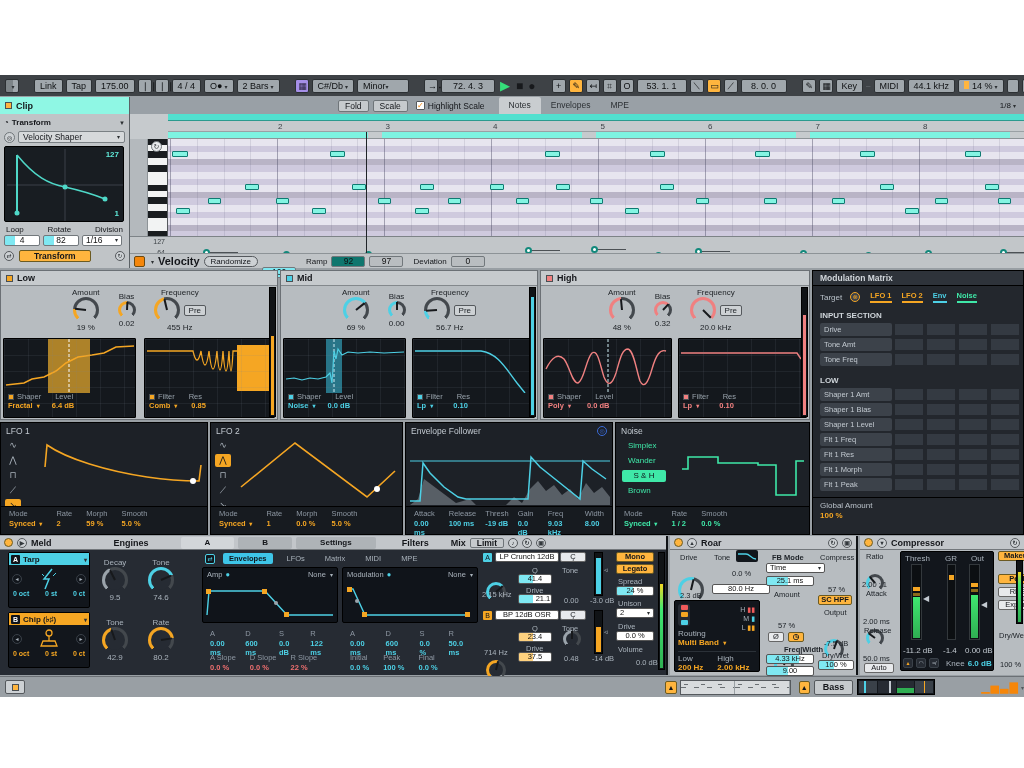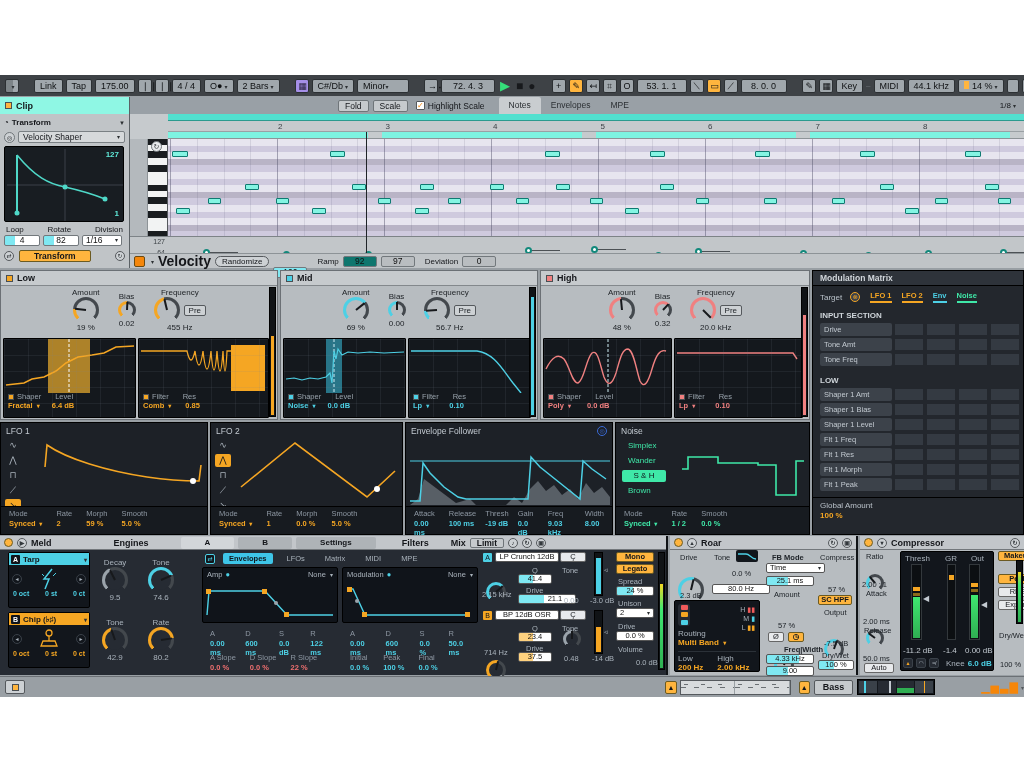--- a/index.html
+++ b/index.html
@@ -82,21 +82,21 @@
     gap:4px;padding:0 5px;font-size:9px;font-weight:bold;}
   .knobrow{height:51px;display:flex;align-items:flex-start;justify-content:center;gap:18px;padding-top:2px;}
   .kcell{display:flex;flex-direction:column;align-items:center;font-size:8px;color:#202428;}
   .knob{position:relative;border-radius:50%;
     background:conic-gradient(from 225deg,var(--c) 0 calc(var(--v)*270deg),#43484d calc(var(--v)*270deg) 270deg,transparent 270deg 360deg);}
   .knob::before{content:"";position:absolute;inset:3px;border-radius:50%;background:var(--bg,#b7bcc0);}
   .knob::after{content:"";position:absolute;left:calc(50% - 1px);top:50%;width:2px;height:44%;
     background:#17191c;transform-origin:50% 0;transform:rotate(calc(-315deg + var(--v)*270deg));}
   .k26{width:26px;height:26px;}.k20{width:20px;height:20px;}.k18{width:18px;height:18px;}.k16{width:16px;height:16px;}
   .pre{border:1px solid #55595d;border-radius:2px;background:#cdd1d4;padding:0 4px;height:11px;line-height:9px;text-align:right;}
-  .graphs{display:flex;gap:2px;padding:1px 2px;}
+  .graphs{display:flex;gap:2px;padding:1px 2px;justify-content:space-between;}
   .gbox{position:relative;background:#14181d;border:1px solid #000;border-radius:1px;height:80px;overflow:hidden;}
   .gfoot{position:absolute;left:0;right:0;bottom:0;height:26px;padding:1px 4px;font-size:7.5px;color:#98a2ab;}
   .gfoot .v{font-weight:bold;}
   .glines{position:absolute;inset:0;
     background:repeating-linear-gradient(90deg,rgba(120,130,145,.12) 0 1px,transparent 1px 24px),
                repeating-linear-gradient(180deg,rgba(120,130,145,.12) 0 1px,transparent 1px 16px);}
   .bmeter{position:absolute;top:16px;bottom:2px;width:7px;background:#101316;border:1px solid #000;}
   .bmfill{position:absolute;bottom:1px;left:1px;right:1px;}
   
   .dpan{position:absolute;top:347px;height:113px;background:#1d2127;border:1px solid #000;color:#98a2ab;}
@@ -369,21 +369,21 @@
       <div>127</div>
         <div style="margin-top:4px;">64</div>
         <div style="margin-top:5px;">1</div>
     </div>
     <div id="playhead"></div>
   </div>
 
   <div id="velfooter">
     <span style="width:11px;height:11px;background:#f5860a;border:1px solid #6b4a12;border-radius:2px;"></span>
     <span class="dda">▾</span>
-    <b style="font-size:14px;text-align:center;">Velocity</b>
+    <b style="font-size:11px;text-align:center;">Velocity</b>
     <span class="pill">Randomize</span>
     <span class="fld vf" style="background:#7fe8f2;margin-top:23px;">100</span>
     <span style="margin-left:6px;">Ramp</span>
     <span class="fld vf" style="background:#0f766e;">92</span>
     <span class="fld vf" style="background:#b9bdc0;">97</span>
     <span style="margin-left:6px;">Deviation</span>
     <span class="fld vf" style="background:#b9bdc0;">0</span>
   </div>
 
   <div class="band" style="left:0;width:278px;">
@@ -1015,21 +1015,21 @@
 
     <div class="row abs" style="left:483px;top:16px;gap:3px;">
       <span class="idchip" style="background:#4dd0e5;color:#10141a;">A</span>
       <span class="mfld" style="width:64px;"><span>LP Crunch 12dB</span></span>
     </div>
     <div class="knob k20 abs" style="left:486px;top:32px;--v:.68;--c:#4dd0e5;--bg:#262b33;"></div>
     <div class="meldlab abs" style="left:482px;top:54px;">2.15 kHz</div>
     <div class="meldlab abs" style="left:532px;top:30px;">Q</div>
     <span class="mfld cf abs" style="left:518px;top:38px;width:34px;">41.4</span>
     <div class="meldlab abs" style="left:526px;top:50px;">Drive</div>
-    <span class="mfld cf abs" style="left:518px;top:58px;width:58px;padding-left:16px;">21.1</span>
+    <span class="mfld cf abs" style="left:518px;top:58px;width:34px;padding-left:16px;">21.1</span>
 
     <div class="row abs" style="left:483px;top:74px;gap:3px;">
       <span class="idchip" style="background:#f5a623;color:#10141a;">B</span>
       <span class="mfld" style="width:64px;"><span>BP 12dB OSR</span></span>
     </div>
     <div class="knob k20 abs" style="left:486px;top:90px;--v:.55;--c:#f5a623;--bg:#262b33;"></div>
     <div class="meldlab abs" style="left:484px;top:112px;">714 Hz</div>
     <div class="meldlab abs" style="left:532px;top:88px;">Q</div>
     <span class="mfld yf abs" style="left:518px;top:96px;width:34px;">23.4</span>
     <div class="meldlab abs" style="left:526px;top:108px;">Drive</div>

